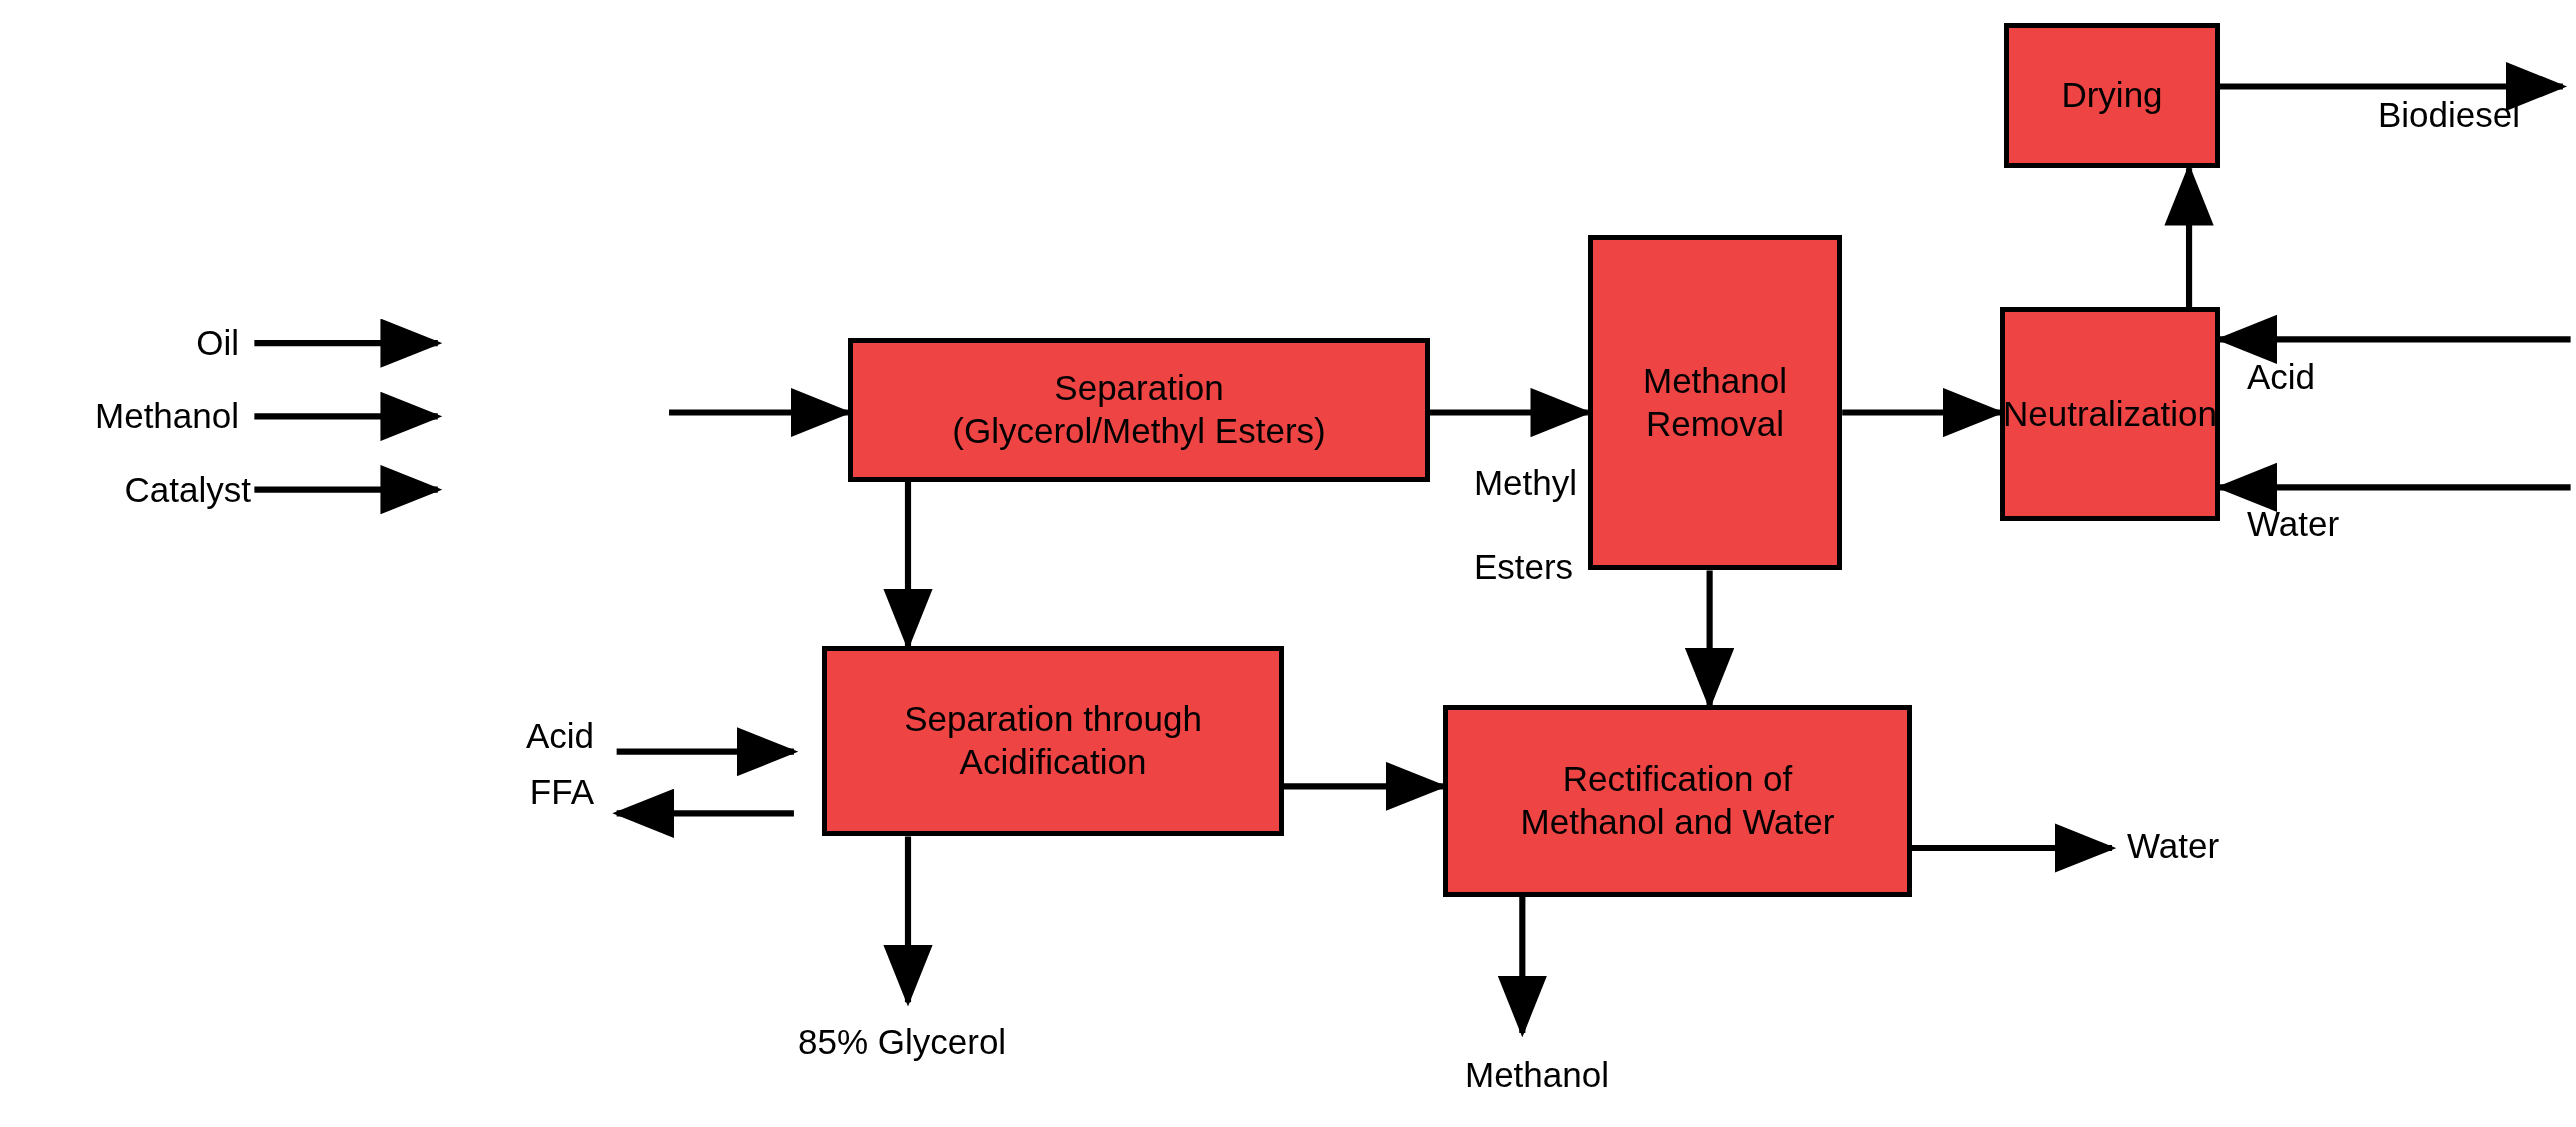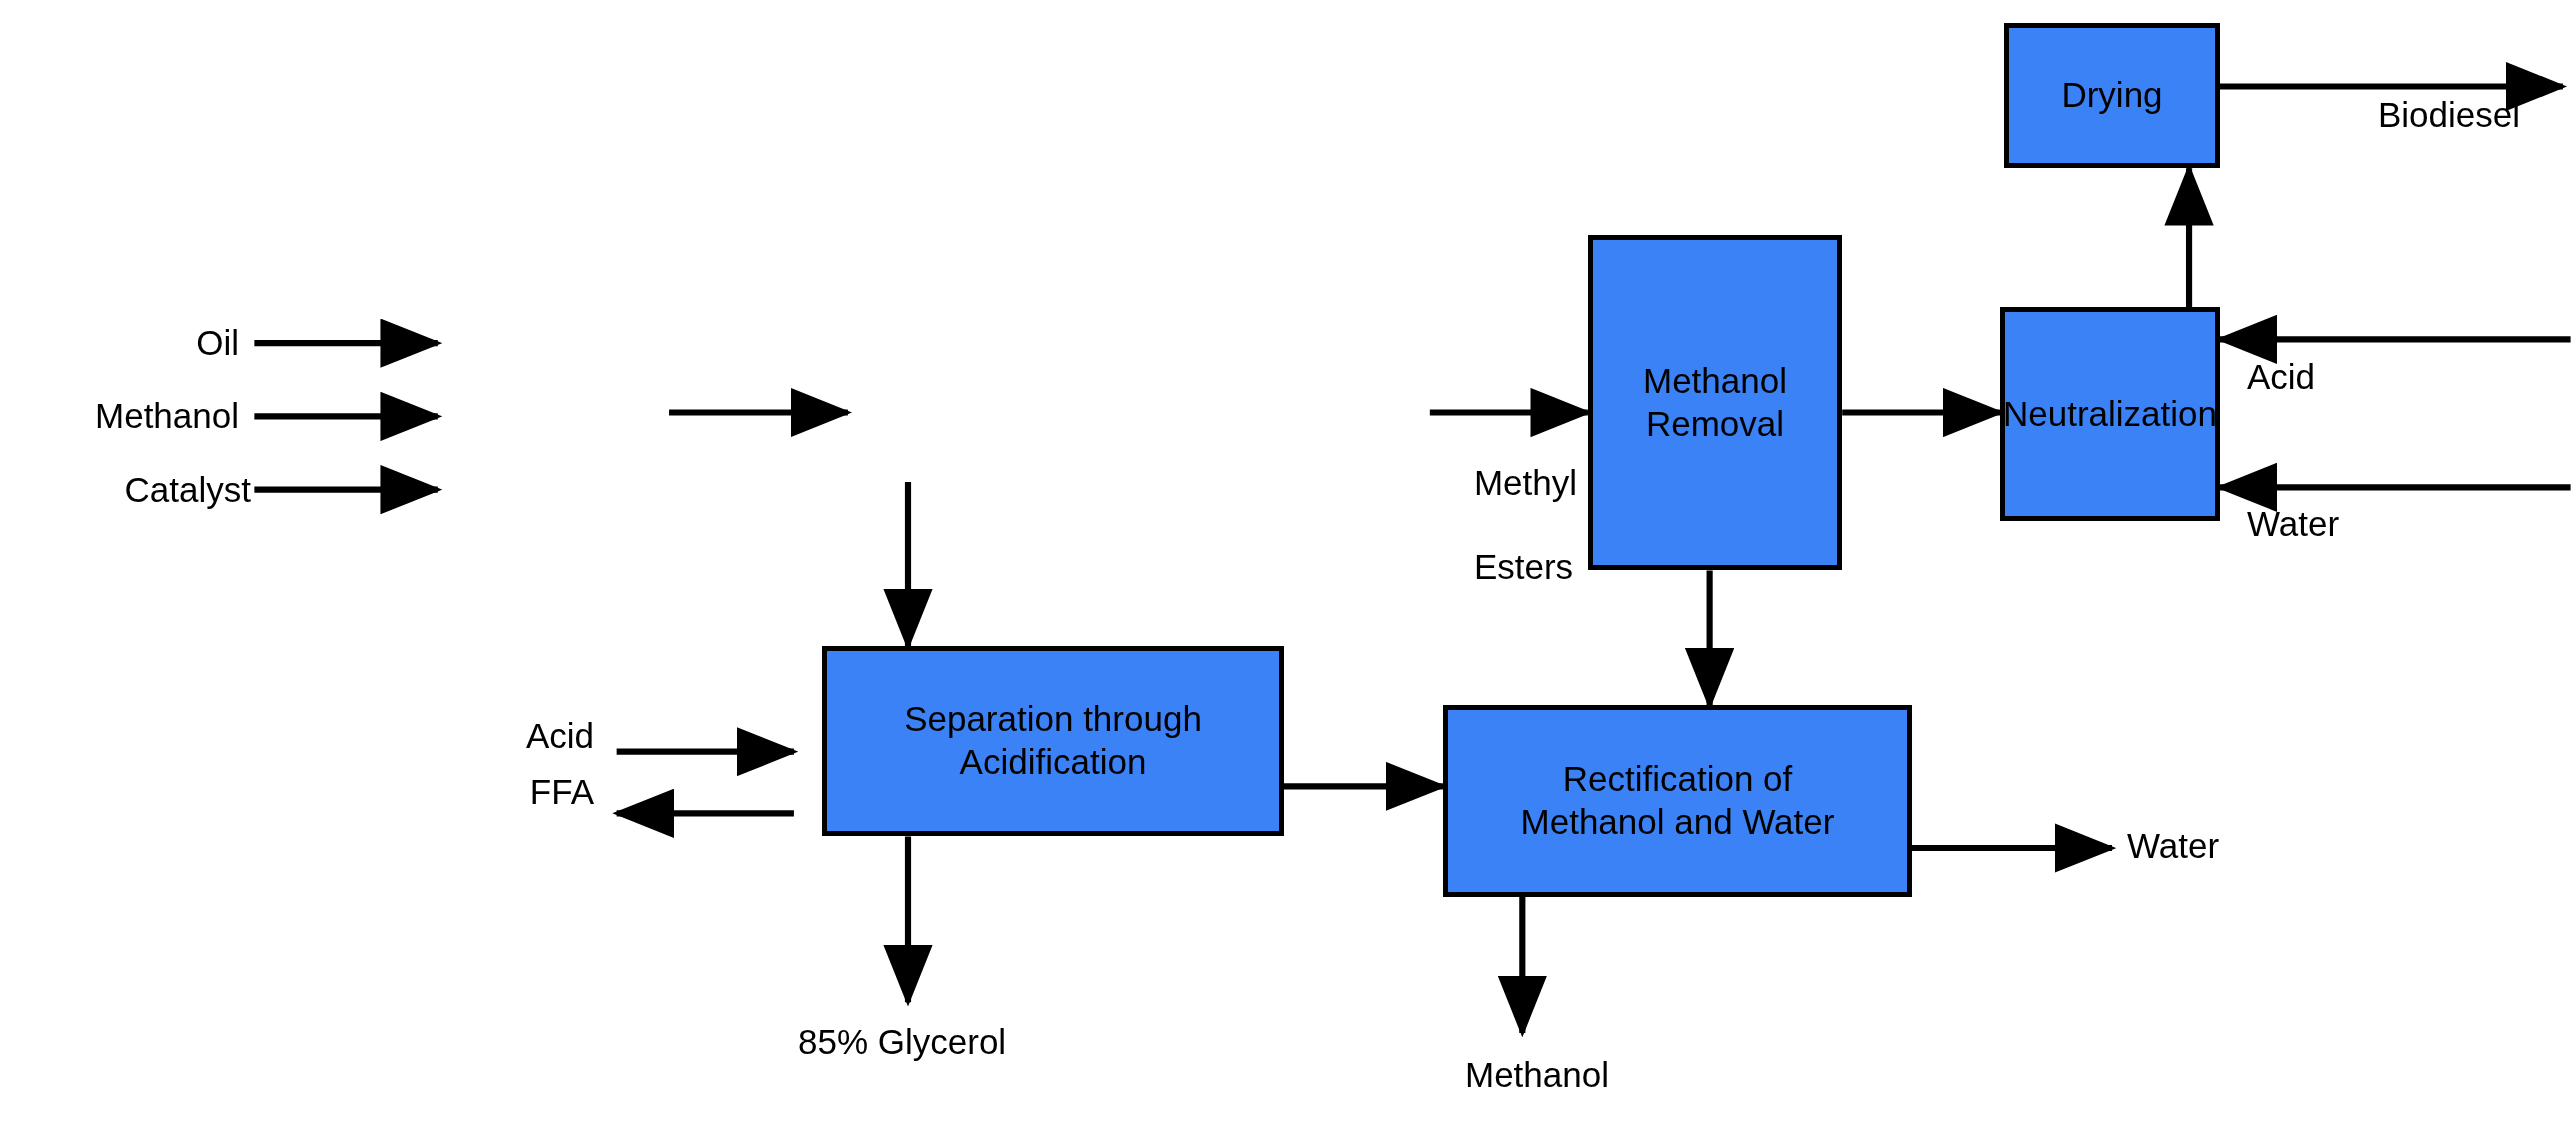--- a/index.html
+++ b/index.html
@@ -1,19 +1,19 @@
 <!DOCTYPE html>
 <html style="font-size:12.3px"><head>
 <meta charset="utf-8">
 <style>
   html,body{margin:0;padding:0;background:#ffffff;}
   #stage{position:relative;width:2576px;height:1128px;background:#ffffff;overflow:hidden;
          font-family:"Liberation Sans","DejaVu Sans",sans-serif;color:#000000;}
   #wires{position:absolute;left:0;top:0;width:2576px;height:1128px;}
-  .node{position:absolute;box-sizing:border-box;border:5.4px solid #000;background:#3b82f6;
+  .node{position:absolute;box-sizing:border-box;border:5.4px solid #000;background:#ef4444;
         display:flex;align-items:center;justify-content:center;text-align:center;
         font-size:35px;line-height:1.22;color:#000;}
   .lbl{position:absolute;font-size:35px;line-height:1.2;color:#000;white-space:pre;}
   .lbl.r{text-align:right;}
 </style>
 </head>
 <body>
 
 <div id="stage">
 
@@ -54,20 +54,26 @@
 
       <line x1="1630" y1="1020" x2="1872" y2="1020"></line>
 
       <line x1="1975" y1="1163" x2="1975" y2="1340"></line>
 
       <line x1="2480" y1="1100" x2="2740" y2="1100"></line>
     </g>
   </svg>
 
 
+  <div class="node" style="left:848px;top:338px;width:582px;height:144px;">
+    <span>
+      <span>Separation</span><br>
+      <span>(Glycerol/Methyl Esters)</span>
+    </span>
+  </div>
 
   <div class="node" style="left:1588px;top:235px;width:254px;height:335px;">
     <span>
       <span>Methanol</span><br>
       <span>Removal</span>
     </span>
   </div>
 
   <div class="node" style="left:2004px;top:23px;width:216px;height:145px;">
     <span>Drying</span>

